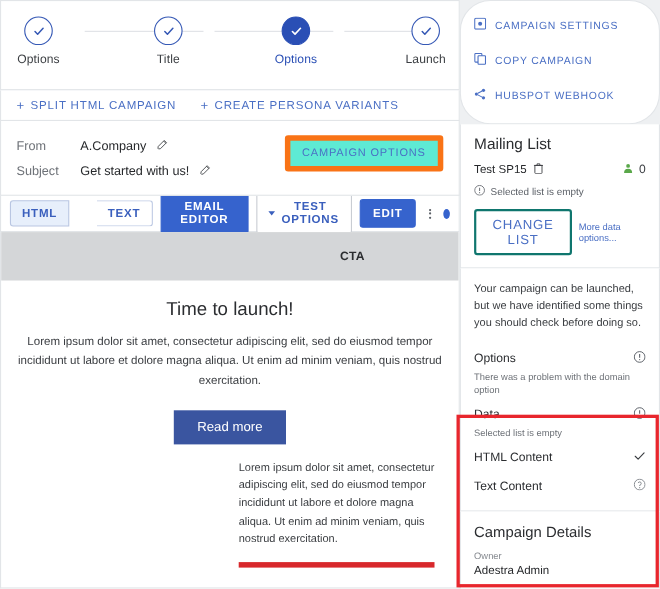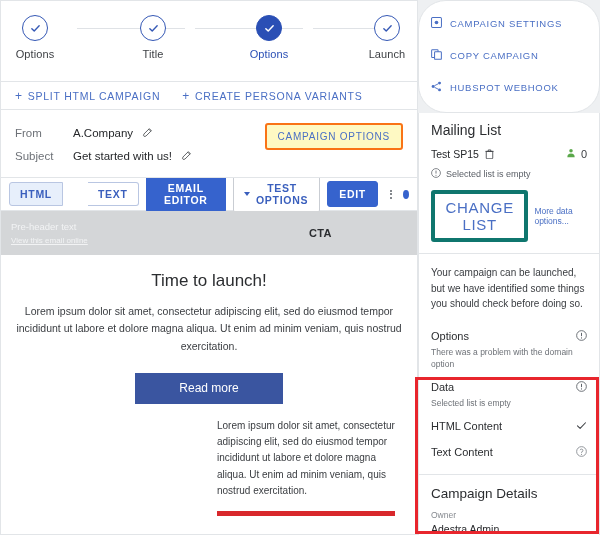--- a/index.html
+++ b/index.html
@@ -38,21 +38,21 @@
   .slink .plus { font-size: 12px; font-weight: 400; color: #4a6fc4; }
 
   
   .fromcard { padding: 11px 14px 10px 14px; position: relative; }
   .frow { display: flex; align-items: center; height: 23px; }
   .frow .k { width: 58px; font-size: 11.5px; color: #6d7177; }
   .frow .v { font-size: 11.5px; color: #26282b; }
   .pencil { margin-left: 9px; }
   .copt-btn {
     position: absolute; right: 14px; top: 13px;
-    border: 2px solid #f97316; background: #fef9c3; border-radius: 3px;
+    border: 5px solid #f97316; background: #5eead4; border-radius: 3px;
     font-size: 10px; letter-spacing: .75px; color: #4a6fc4;
     padding: 6px 11px; cursor: pointer; font-family: inherit;
   }
 
   
   .toolbar { height: 33px; display: flex; align-items: center; padding: 0 8px; gap: 7px; border-top: 1px solid #e8eaed; }
   .segs { display: flex; gap: 25px; }
   .seg {
     font-size: 10.5px; letter-spacing: .7px; color: #3a5fbd; font-weight: bold;
     border: 1px solid #b9c6e2; padding: 5px 10px; background: #fff; cursor: pointer; font-family: inherit;
@@ -80,21 +80,21 @@
   .pre-header { background: #d4d6d8; height: 44px; display: flex; align-items: center; padding: 0 10px; position: relative; }
   .pre-header .ph-left { display: flex; flex-direction: column; gap: 4px; }
   .ph-text { font-size: 9.5px; color: #f2f3f4; }
   .ph-link { font-size: 8px; color: #f2f3f4; text-decoration: underline; }
   .cta { position: absolute; left: 308px; top: 16px; font-size: 11px; color: #2b2d30; font-weight: bold; letter-spacing: .3px; }
 
   .body-area { padding: 16px 14px 0 14px; }
   .hero-h { text-align: center; font-size: 17px; color: #2b2d30; font-weight: normal; margin-bottom: 12px; }
   .hero-p { text-align: center; font-size: 10.5px; color: #3a3d41; line-height: 1.65; }
   .readmore {
-    display: block; margin: 18px auto 0 auto; width: 148px; height: 31px;
+    display: block; margin: 18px auto 0 auto; width: 102px; height: 31px;
     background: #3a55a0; color: #fff; font-size: 12px; border: none;
     cursor: pointer; font-family: inherit;
   }
   .news { margin: 14px 0 0 202px; width: 178px; }
   .news h3 { font-size: 14px; color: #2b2d30; font-weight: normal; margin-bottom: 7px; }
   .news p { font-size: 10px; color: #3a3d41; line-height: 1.62; }
   .redbar { height: 5px; background: #d8282c; margin-top: 12px; }
 
   
   .right { width: 182px; height: 535px; background: #eef0f2; display: flex; flex-direction: column; }
@@ -106,22 +106,22 @@
 
   .ml { padding: 9px 12px 11px 12px; }
   .ml h2 { font-size: 14px; color: #2b2d30; font-weight: normal; margin-bottom: 7px; }
   .ml-row { display: flex; align-items: center; }
   .ml-name { font-size: 10.5px; color: #26282b; }
   .ml-count { margin-left: auto; display: flex; align-items: center; gap: 5px; font-size: 11px; color: #3a3d41; }
   .ml-warn { display: flex; align-items: center; gap: 5px; margin-top: 5px; }
   .ml-warn span { font-size: 9px; color: #5a5f66; }
   .ml-actions { display: flex; align-items: center; gap: 6px; margin-top: 10px; }
   .chg-btn {
-    border: 4px solid #0f766e; background: #fff; border-radius: 3px;
-    font-size: 15px; letter-spacing: .7px; color: #4a6fc4; padding: 5px 7px;
+    border: 2px solid #0f766e; background: #fff; border-radius: 3px;
+    font-size: 12px; letter-spacing: .7px; color: #4a6fc4; padding: 5px 7px;
     cursor: pointer; font-family: inherit;
   }
   .more-link { font-size: 8.5px; color: #4a6fc4; cursor: pointer; }
 
   .status { padding: 11px 12px 9px 12px; }
   .status-intro { font-size: 10px; color: #3a3d41; line-height: 1.55; margin-bottom: 11px; }
   .st-item { padding: 4px 0; }
   .st-head { display: flex; align-items: center; }
   .st-head .nm { font-size: 11px; color: #2b2d30; }
   .st-head .ic { margin-left: auto; }
@@ -235,24 +235,20 @@
       <div class="kebab">
           <i></i>
           <i></i>
           <i></i>
         </div>
       <div class="bluedot"></div>
     </div>
 
     <div class="preview">
       <div class="pre-header">
-        <div class="ph-left">
-          <div class="ph-text">Pre-header text</div>
-          <div class="ph-link">View this email online</div>
-        </div>
         <div class="cta">CTA</div>
       </div>
 
       <div class="body-area">
         <h2 class="hero-h">Time to launch!</h2>
         <p class="hero-p">Lorem ipsum dolor sit amet, consectetur adipiscing elit, sed do eiusmod tempor incididunt ut labore et dolore magna aliqua. Ut enim ad minim veniam, quis nostrud exercitation.</p>
         <button class="readmore">Read more</button>
         <div class="news">
           <p>Lorem ipsum dolor sit amet, consectetur adipiscing elit, sed do eiusmod tempor incididunt ut labore et dolore magna aliqua. Ut enim ad minim veniam, quis nostrud exercitation.</p>
           <div class="redbar"></div>

